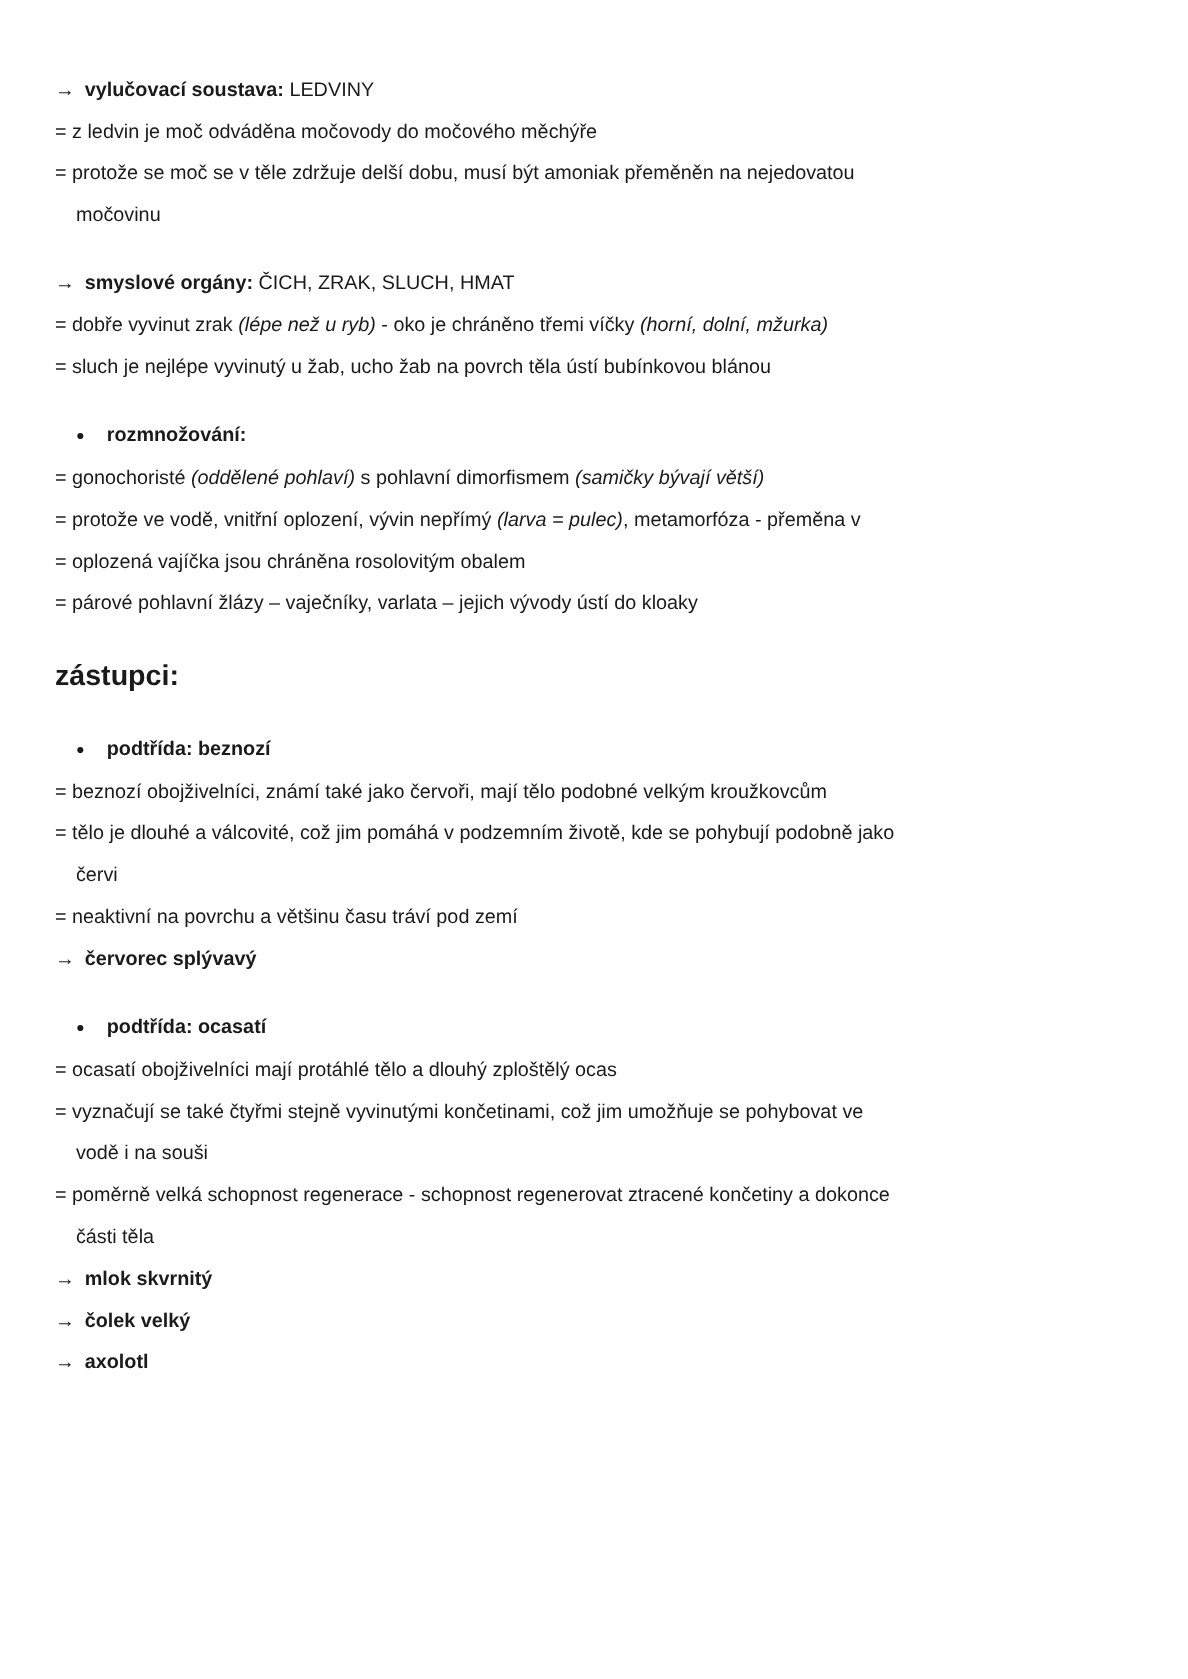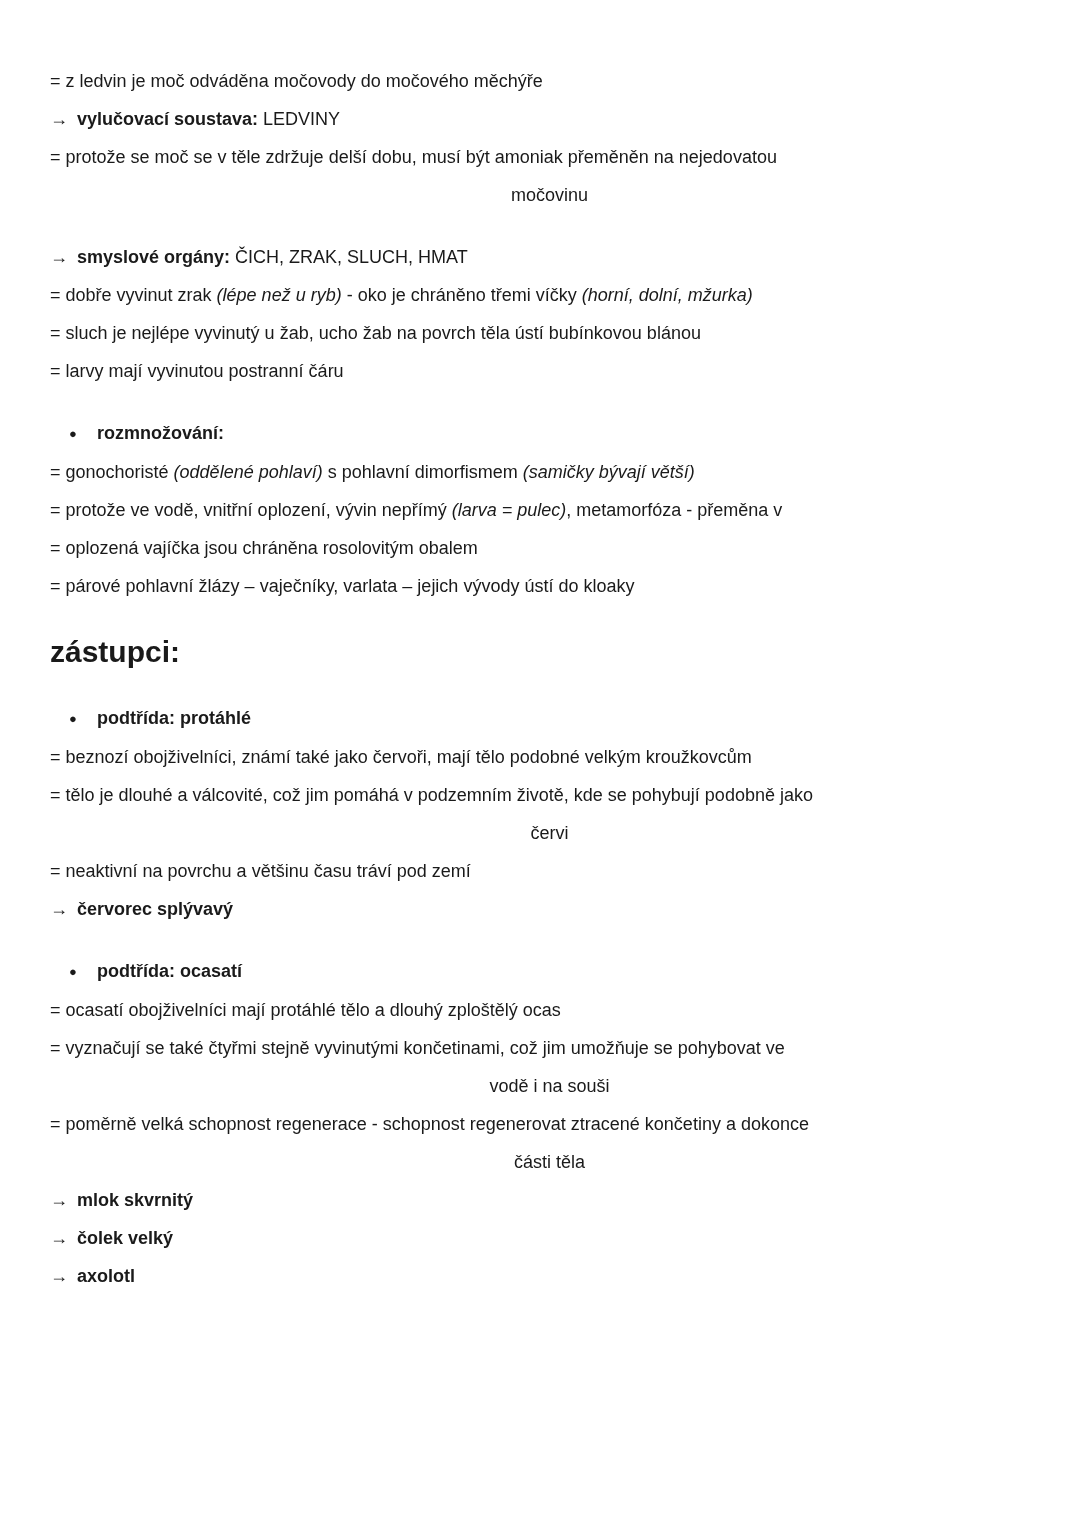--- a/index.html
+++ b/index.html
@@ -20,64 +20,63 @@
     color: #1a1a1a;
     font-size: 18px;
   }
   .line {
     line-height: 38px;
     white-space: pre-wrap;
     min-height: 38px;
   }
   .line .b { font-weight: 700; }
   .line .i { font-style: italic; }
-  .cont   { padding-left: 19px; text-align: center; }
+  .cont   { padding-left: 19px; }
   .bullet { padding-left: 19px; }
   .marker-bullet {
     display: inline-block;
     width: 28px;
     font-size: 13px;
     vertical-align: 1px;
   }
   .marker-arrow {
     display: inline-block;
     margin-right: 9px;
   }
   .heading {
-    font-size: 30px;
+    font-size: 26px;
     font-weight: 700;
     line-height: 40px;
     padding: 3px 0;
   }
   .spacer { height: 24px; min-height: 0; }
 </style>
 </head>
 <body>
 
 <div class="page">
   <div class="content">
+      <div class="line arrow"><span class="marker-arrow">→</span><span class="b">vylučovací soustava:</span><span> LEDVINY</span></div>
       <div class="line eq"><span>= z ledvin je moč odváděna močovody do močového měchýře</span></div>
-      <div class="line arrow"><span class="marker-arrow">→</span><span class="b">vylučovací soustava:</span><span> LEDVINY</span></div>
       <div class="line eq"><span>= protože se moč se v těle zdržuje delší dobu, musí být amoniak přeměněn na nejedovatou</span></div>
       <div class="line cont"><span>močovinu</span></div>
       <div class="line spacer"></div>
       <div class="line arrow"><span class="marker-arrow">→</span><span class="b">smyslové orgány:</span><span> ČICH, ZRAK, SLUCH, HMAT</span></div>
       <div class="line eq"><span>= dobře vyvinut zrak </span><span class="i">(lépe než u ryb)</span><span> - oko je chráněno třemi víčky </span><span class="i">(horní, dolní, mžurka)</span></div>
       <div class="line eq"><span>= sluch je nejlépe vyvinutý u žab, ucho žab na povrch těla ústí bubínkovou blánou</span></div>
-      <div class="line eq"><span>= larvy mají vyvinutou postranní čáru</span></div>
       <div class="line spacer"></div>
       <div class="line bullet"><span class="marker-bullet">●</span><span class="b">rozmnožování:</span></div>
       <div class="line eq"><span>= gonochoristé </span><span class="i">(oddělené pohlaví)</span><span> s pohlavní dimorfismem </span><span class="i">(samičky bývají větší)</span></div>
       <div class="line eq"><span>= protože ve vodě, vnitřní oplození, vývin nepřímý </span><span class="i">(larva = pulec)</span><span>, metamorfóza - přeměna v</span></div>
       <div class="line eq"><span>= oplozená vajíčka jsou chráněna rosolovitým obalem</span></div>
       <div class="line eq"><span>= párové pohlavní žlázy – vaječníky, varlata – jejich vývody ústí do kloaky</span></div>
       <div class="line spacer"></div>
       <div class="line heading"><span class="b">zástupci:</span></div>
       <div class="line spacer"></div>
-      <div class="line bullet"><span class="marker-bullet">●</span><span class="b">podtřída: protáhlé</span></div>
+      <div class="line bullet"><span class="marker-bullet">●</span><span class="b">podtřída: beznozí</span></div>
       <div class="line eq"><span>= beznozí obojživelníci, známí také jako červoři, mají tělo podobné velkým kroužkovcům</span></div>
       <div class="line eq"><span>= tělo je dlouhé a válcovité, což jim pomáhá v podzemním životě, kde se pohybují podobně jako</span></div>
       <div class="line cont"><span>červi</span></div>
       <div class="line eq"><span>= neaktivní na povrchu a většinu času tráví pod zemí</span></div>
       <div class="line arrow"><span class="marker-arrow">→</span><span class="b">červorec splývavý</span></div>
       <div class="line spacer"></div>
       <div class="line bullet"><span class="marker-bullet">●</span><span class="b">podtřída: ocasatí</span></div>
       <div class="line eq"><span>= ocasatí obojživelníci mají protáhlé tělo a dlouhý zploštělý ocas</span></div>
       <div class="line eq"><span>= vyznačují se také čtyřmi stejně vyvinutými končetinami, což jim umožňuje se pohybovat ve</span></div>
       <div class="line cont"><span>vodě i na souši</span></div>

